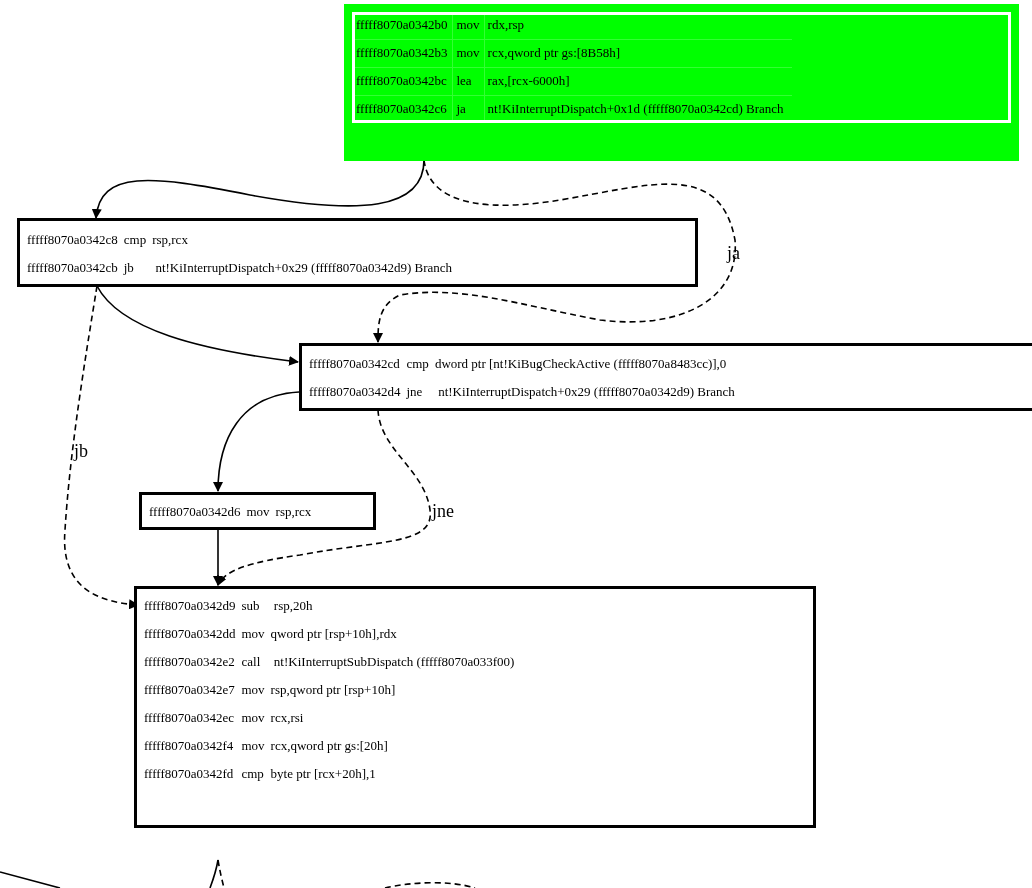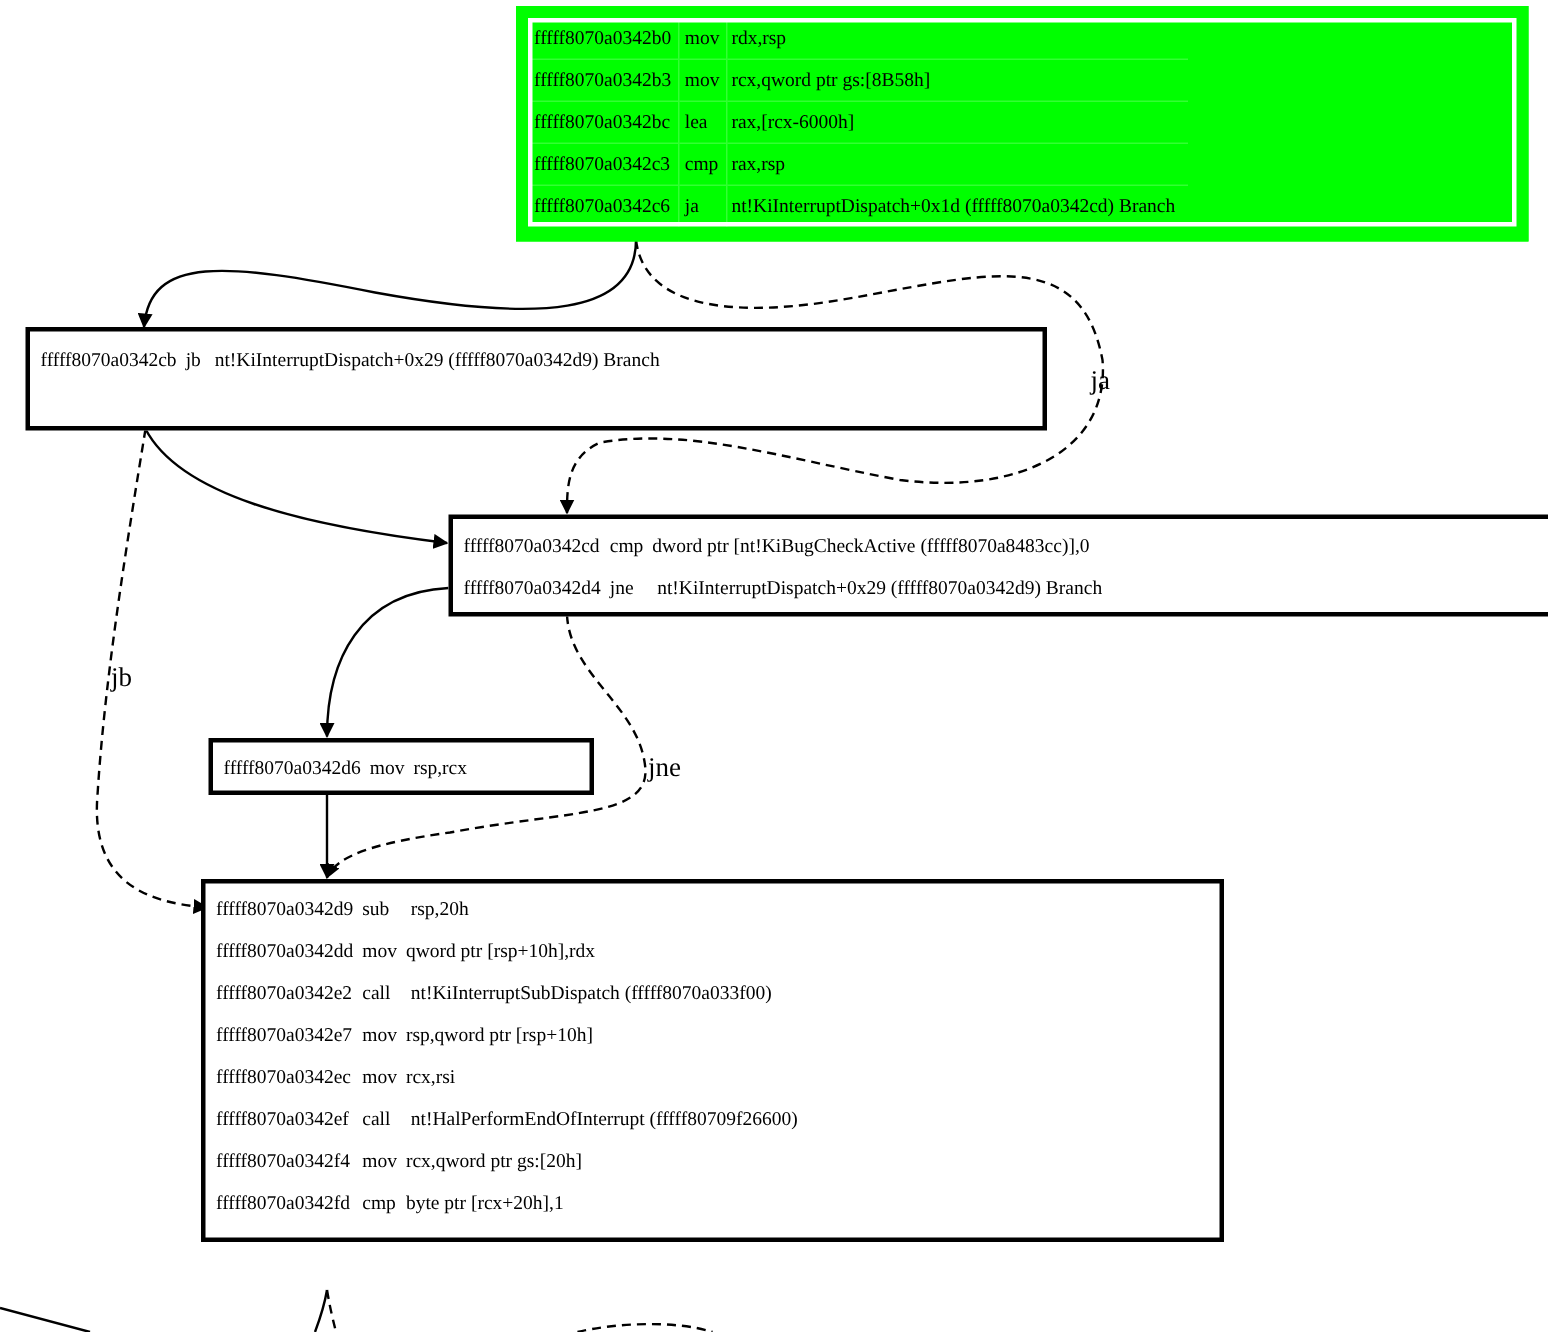--- a/index.html
+++ b/index.html
@@ -69,37 +69,37 @@
         <td class="addr">fffff8070a0342b3</td>
         <td class="mn">mov</td>
         <td class="op">rcx,qword ptr gs:[8B58h]</td>
       </tr>
       <tr>
         <td class="addr">fffff8070a0342bc</td>
         <td class="mn">lea</td>
         <td class="op">rax,[rcx-6000h]</td>
       </tr>
       <tr>
-        <td class="addr">fffff8070a0342c3</td>
-        <td class="mn">cmp</td>
-        <td class="op">rax,rsp</td>
-      </tr>
-      <tr>
         <td class="addr">fffff8070a0342c6</td>
         <td class="mn">ja</td>
         <td class="op">nt!KiInterruptDispatch+0x1d (fffff8070a0342cd) Branch</td>
       </tr>
     </tbody>
       </table>
   </div>
 </div>
 
 <div class="block" style="left:17px; top:218px; width:681px; height:69px; padding-top:5px;">
   <table>
     <tbody>
+        <tr>
+      <td class="addr">fffff8070a0342c8</td>
+      <td class="mn">cmp</td>
+      <td class="op">rsp,rcx</td>
+    </tr>
     <tr>
       <td class="addr">fffff8070a0342cb</td>
       <td class="mn">jb</td>
       <td class="op"> nt!KiInterruptDispatch+0x29 (fffff8070a0342d9) Branch</td>
     </tr>
   </tbody>
     </table>
 </div>
 
 <div class="block" style="left:299px; top:343px; width:812px; height:68px; padding-top:4px;">
@@ -112,21 +112,21 @@
     </tr>
     <tr>
       <td class="addr">fffff8070a0342d4</td>
       <td class="mn">jne</td>
       <td class="op"> nt!KiInterruptDispatch+0x29 (fffff8070a0342d9) Branch</td>
     </tr>
   </tbody>
     </table>
 </div>
 
-<div class="block" style="left:139px; top:492px; width:257px; height:38px; padding-top:3px;">
+<div class="block" style="left:139px; top:492px; width:237px; height:38px; padding-top:3px;">
   <table>
     <tbody>
         <tr>
       <td class="addr">fffff8070a0342d6</td>
       <td class="mn">mov</td>
       <td class="op">rsp,rcx</td>
     </tr>
   </tbody>
     </table>
 </div>
@@ -153,25 +153,20 @@
       <td class="addr">fffff8070a0342e7</td>
       <td class="mn">mov</td>
       <td class="op">rsp,qword ptr [rsp+10h]</td>
     </tr>
     <tr>
       <td class="addr">fffff8070a0342ec</td>
       <td class="mn">mov</td>
       <td class="op">rcx,rsi</td>
     </tr>
     <tr>
-      <td class="addr">fffff8070a0342ef</td>
-      <td class="mn">call</td>
-      <td class="op"> nt!HalPerformEndOfInterrupt (fffff80709f26600)</td>
-    </tr>
-    <tr>
       <td class="addr">fffff8070a0342f4</td>
       <td class="mn">mov</td>
       <td class="op">rcx,qword ptr gs:[20h]</td>
     </tr>
     <tr>
       <td class="addr">fffff8070a0342fd</td>
       <td class="mn">cmp</td>
       <td class="op">byte ptr [rcx+20h],1</td>
     </tr>
   </tbody>

